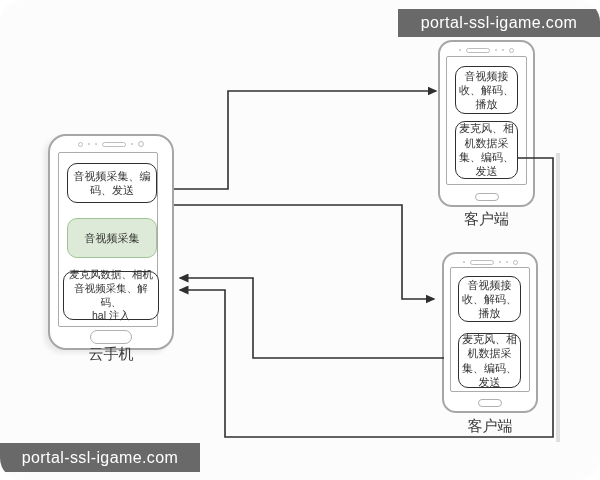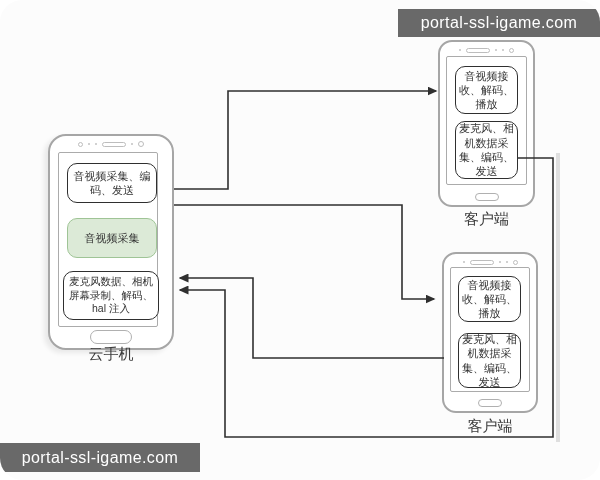--- a/index.html
+++ b/index.html
@@ -107,21 +107,21 @@
       <span class="deco dot"></span>
       <span class="deco slot"></span>
       <span class="deco dot"></span>
       <span class="deco circle-lg"></span>
     </div>
     <div class="screen">
       <div class="pbox b1">音视频采集、编
 码、发送</div>
       <div class="pbox b2 green">音视频采集</div>
       <div class="pbox b3">麦克风数据、相机
-屏幕录制、解码、
+音视频采集、解码、
 hal 注入</div>
     </div>
     <div class="home home-big"></div>
   </div>
   <div class="phone-label label-left">云手机</div>
 
   <div class="phone phone-c1">
     <div class="phone-top">
       <span class="deco dot"></span>
       <span class="deco slot"></span>

